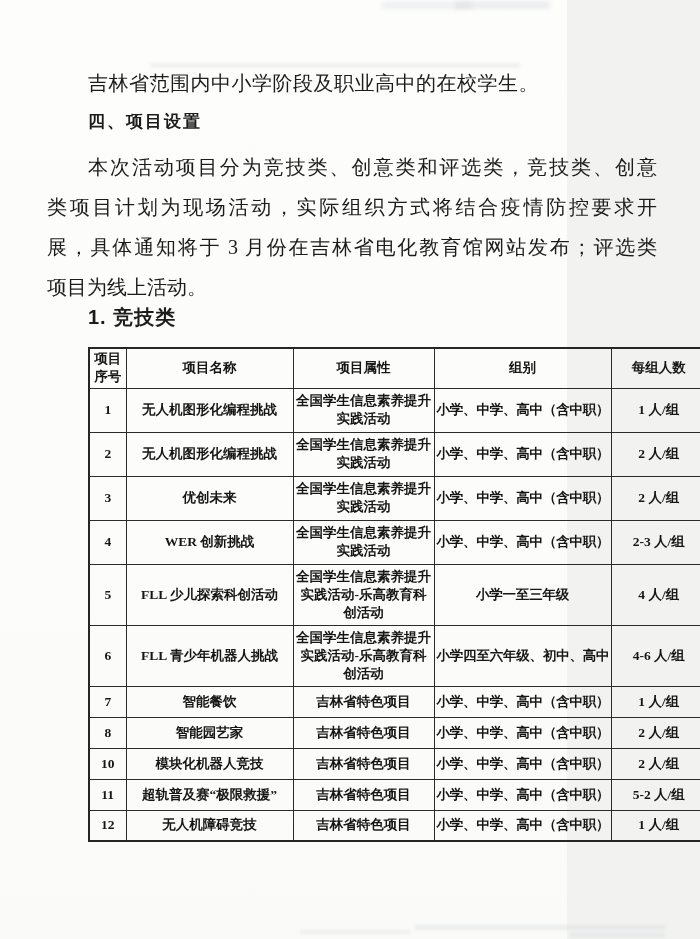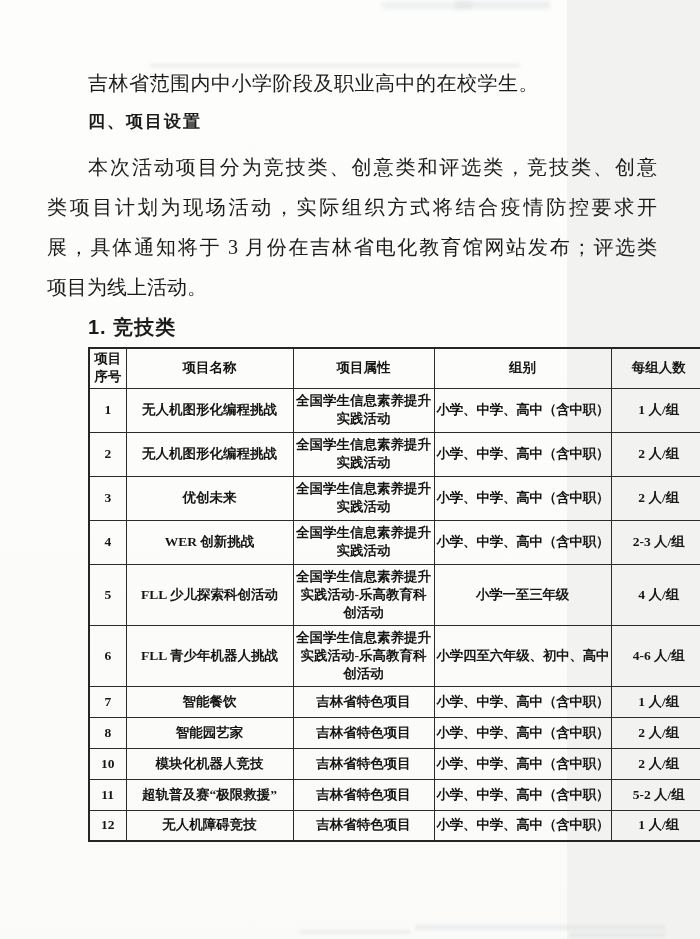--- a/index.html
+++ b/index.html
@@ -40,21 +40,21 @@
     font-size: 20px; font-weight: 500;
   }
   .pline {
     height: 40px; line-height: 32px;
     text-align: justify; text-align-last: justify;
     white-space: nowrap;
   }
   .pline-first { text-indent: 41px; }
   .pline-last { text-align-last: left; white-space: normal; }
   .heading-sub {
-    position: absolute; left: 88px; top: 314px;
+    position: absolute; left: 88px; top: 304px;
     font-size: 20px; font-weight: 700; letter-spacing: 1px;
     font-family: "Liberation Sans", "DejaVu Sans", sans-serif;
   }
 
   table.events {
     position: absolute; left: 44px; top: 347px;
     width: 618px;
     border-collapse: collapse;
     table-layout: fixed;
     font-weight: 700;

